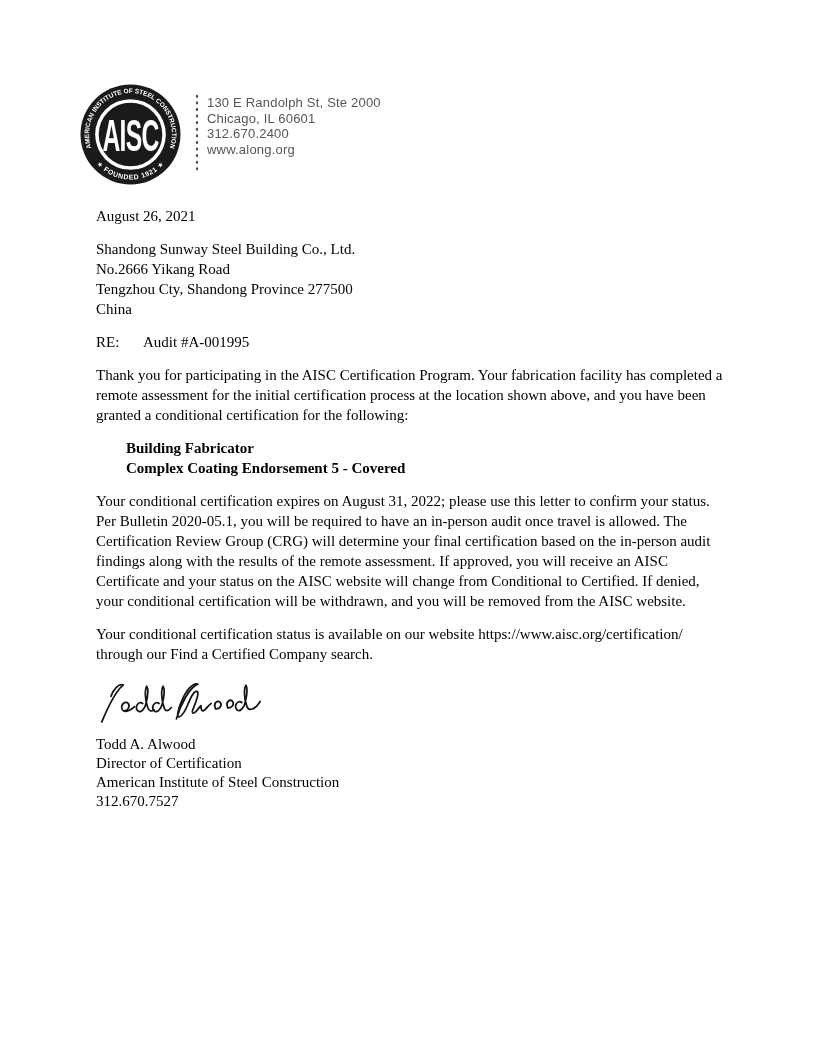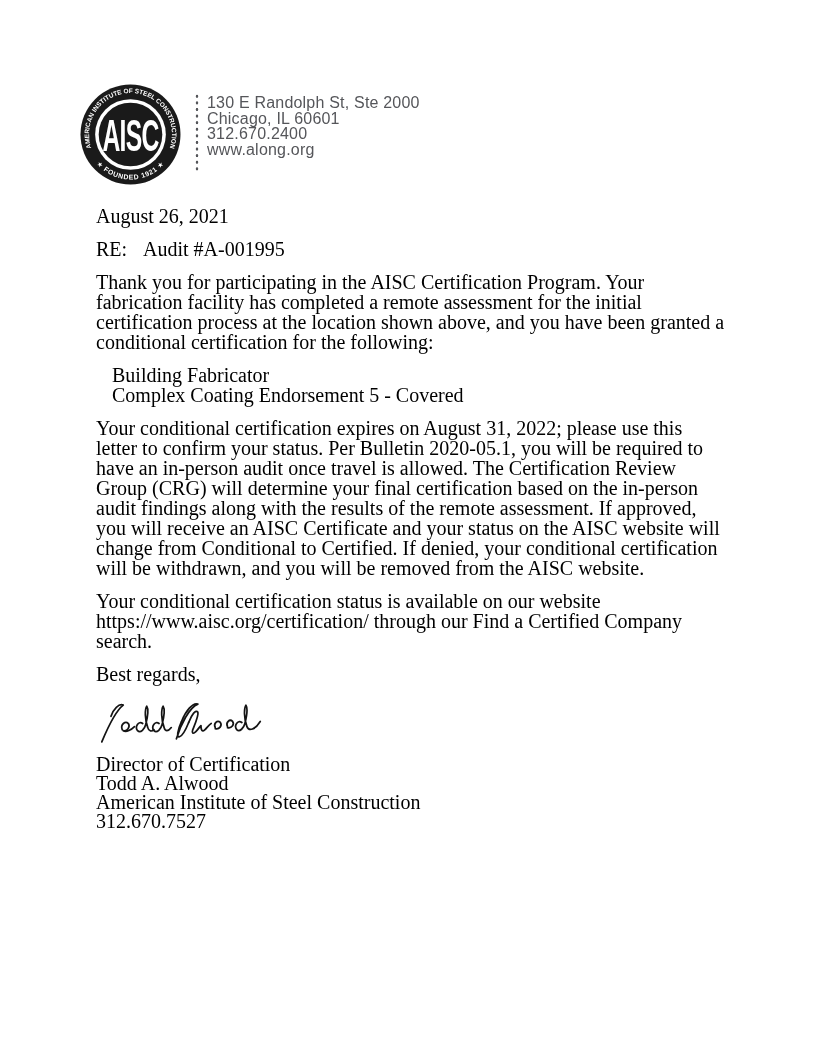--- a/index.html
+++ b/index.html
@@ -18,33 +18,33 @@
   .lh-divider {
     position: absolute; left: 195px; top: 93px; width: 4px; height: 80px;
     background-image: radial-gradient(circle, #55565a 1.1px, rgba(255,255,255,0) 1.6px);
     background-size: 4px 6.6px;
     background-repeat: repeat-y;
     background-position: center top;
   }
   .lh-address {
     position: absolute; left: 207px; top: 95px;
     font-family: "Liberation Sans", sans-serif;
-    font-size: 16px; line-height: 15.5px;
+    font-size: 13px; line-height: 15.5px;
     color: #55565a;
     letter-spacing: 0.2px;
   }
 
   
   .letter-body {
     position: absolute; left: 96px; top: 206px; width: 630px;
-    font-size: 20px; line-height: 20px;
+    font-size: 15px; line-height: 20px;
   }
   .block { margin-bottom: 13px; }
   .re-label { display: inline-block; width: 47px; }
-  .cert-lines { margin-left: 16px; font-weight: normal; }
+  .cert-lines { margin-left: 30px; font-weight: bold; }
   .signature-wrap { margin: 16px 0 9px 2px; height: 46px; }
   .signature-wrap svg { display: block; }
   .signer-block { line-height: 19px; }
 </style>
 </head>
 <body>
 
 <div class="page">
 
   <svg class="logo-seal" viewBox="0 0 100 100" aria-hidden="true">
@@ -72,57 +72,62 @@
     <div>130 E Randolph St, Ste 2000</div>
     <div>Chicago, IL 60601</div>
     <div>312.670.2400</div>
     <div>www.along.org</div>
   </div>
 
   <div class="letter-body">
 
     <div class="block">August 26, 2021</div>
 
+    <div class="block">
+      <div>Shandong Sunway Steel Building Co., Ltd.</div>
+      <div>No.2666 Yikang Road</div>
+      <div>Tengzhou Cty, Shandong Province 277500</div>
+      <div>China</div>
+    </div>
 
     <div class="block">
       <span class="re-label">RE:</span><span>Audit #A-001995</span>
     </div>
 
     <p class="block">Thank you for participating in the AISC Certification Program. Your fabrication facility has completed a remote assessment for the initial certification process at the location shown above, and you have been granted a conditional certification for the following:</p>
 
     <div class="block cert-lines">
       <div>Building Fabricator</div>
       <div>Complex Coating Endorsement 5 - Covered</div>
     </div>
 
     <p class="block">Your conditional certification expires on August 31, 2022; please use this letter to confirm your status. Per Bulletin 2020-05.1, you will be required to have an in-person audit once travel is allowed. The Certification Review Group (CRG) will determine your final certification based on the in-person audit findings along with the results of the remote assessment. If approved, you will receive an AISC Certificate and your status on the AISC website will change from Conditional to Certified. If denied, your conditional certification will be withdrawn, and you will be removed from the AISC website.</p>
 
 
     <p class="block">Your conditional certification status is available on our website https://www.aisc.org/certification/ through our Find a Certified Company search.</p>
 
 
-    <div>Best regards,</div>
 
     <div class="signature-wrap">
       <svg width="165" height="46" viewBox="0 0 160 45" aria-hidden="true">
         <g fill="none" stroke="#141414" stroke-width="1.7" stroke-linecap="round" stroke-linejoin="round">
           <path d="M 3,41 C 8,29 16,11 24,5 C 20,3 14,9 12,16"></path>
           <path d="M 23,29 C 21,24 26,20 29,23 C 31,26 28,31 24,30 C 27,32 32,29 35,26"></path>
           <path d="M 43,23 C 39,20 35,26 38,30 C 41,33 45,28 46,24 C 48,16 49,9 47,6 C 45,9 45,19 48,27 C 49,31 52,31 54,29"></path>
           <path d="M 59,23 C 55,20 51,26 54,30 C 57,33 61,28 62,24 C 64,16 65,9 63,6 C 61,9 61,19 64,27 C 65,31 68,31 71,27"></path>
           <path d="M 76,38 C 80,24 89,7 97,4 C 92,2 85,11 81,21 C 77,30 76,37 79,36 C 82,35 86,27 88,22"></path>
           <path d="M 88,22 C 91,14 95,9 97,12 C 98,15 94,24 92,29 C 91,32 92,34 95,31 C 97,29 98,27 100,25 C 100,29 101,32 104,29 C 106,27 108,24 110,23"></path>
           <path d="M 114,27 C 112,23 116,19 119,22 C 121,25 118,29 114,28"></path>
           <path d="M 126,26 C 124,22 128,18 131,21 C 133,24 130,28 126,27"></path>
           <path d="M 140,22 C 136,19 132,25 135,29 C 138,32 142,27 143,23 C 145,15 146,8 144,5 C 142,8 142,18 145,26 C 147,31 153,29 158,21"></path>
         </g>
       </svg>
     </div>
 
     <div class="signer-block">
+      <div>Todd A. Alwood</div>
       <div>Director of Certification</div>
-      <div>Todd A. Alwood</div>
       <div>American Institute of Steel Construction</div>
       <div>312.670.7527</div>
     </div>
 
   </div>
 </div>
 
 </body></html>

